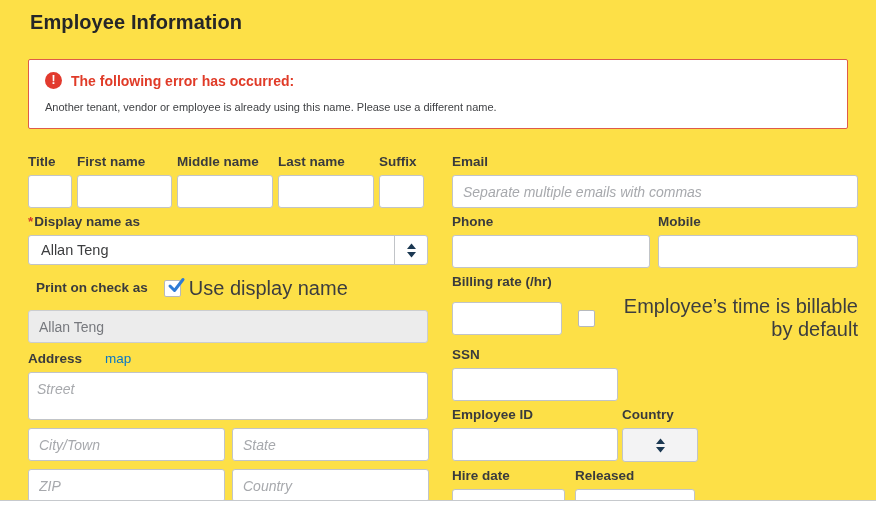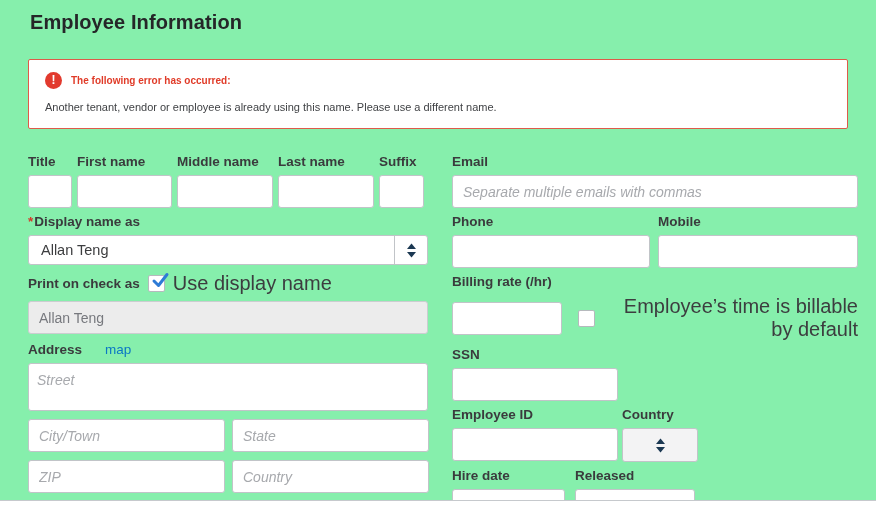--- a/index.html
+++ b/index.html
@@ -2,40 +2,40 @@
 <html><head>
 <meta charset="utf-8">
 <style>
   * { box-sizing: border-box; }
   html, body { margin: 0; padding: 0; background: #fff; }
   body {
     width: 876px; height: 518px; overflow: hidden;
     font-family: "Liberation Sans", "DejaVu Sans", sans-serif;
     color: #3c3d3f;
   }
-  .clip { height: 501px; overflow: hidden; border-bottom: 1px solid #c6c9cd; background: #86efac; }
+  .clip { height: 501px; overflow: hidden; border-bottom: 1px solid #c6c9cd; background: #fde047; }
 
   .page-title {
     margin: 0; padding: 11px 0 0 30px;
     font-size: 20px; font-weight: bold; color: #252628; letter-spacing: 0.1px;
   }
 
   
   .error-banner {
     margin: 25px 28px 0 28px;
     border: 1px solid #de5b49; border-radius: 2px;
     padding: 12px 16px 15px 16px; background: #fff;
   }
   .error-head { display: flex; align-items: center; gap: 9px; }
   .error-icon {
     width: 17px; height: 17px; border-radius: 50%; background: #e23a2e;
     color: #fff; font-size: 12px; font-weight: bold; line-height: 17px;
     text-align: center; flex: none;
   }
-  .error-heading { color: #e03b28; font-size: 10px; font-weight: bold; }
+  .error-heading { color: #e03b28; font-size: 14px; font-weight: bold; }
   .error-message { margin-top: 12px; font-size: 11px; color: #404245; }
 
   
   .columns { display: flex; gap: 24px; padding-left: 28px; margin-top: 19px; }
   .col-left  { width: 400px; flex: none; }
   .col-right { width: 406px; flex: none; }
 
   .lbl {
     display: block; font-size: 13.5px; font-weight: bold; color: #3a3b3d;
     margin: 6px 0 5px; line-height: 16px; white-space: nowrap;
@@ -63,21 +63,21 @@
     display: flex; align-items: center; background: #fff; cursor: pointer;
   }
   .select-value { flex: 1; padding: 0 12px; font-size: 14.5px; color: #3c3d3f; }
   .select-arrows {
     width: 33px; align-self: stretch; border-left: 1px solid #c1c4c8;
     display: flex; align-items: center; justify-content: center; flex: none;
   }
 
   
   .inline-row { display: flex; align-items: center; gap: 8px; margin: 7px 0 6px; }
-  .inline-row .lbl { margin: 0; }
+  .inline-row .lbl { margin: 8px; }
   .cb {
     width: 17px; height: 17px; border: 1px solid #b6b9bd; border-radius: 2px;
     background: #fff; position: relative; flex: none; cursor: pointer;
   }
   .cb svg { position: absolute; top: -5px; left: 1px; }
   .cb-label { font-size: 20px; color: #3c3d3f; text-align: right; }
 
   .addr-row { display: flex; align-items: baseline; gap: 23px; margin: 8px 0 5px; }
   .addr-row .lbl { margin: 0; }
   .map-link { font-size: 13.5px; color: #0a77c5; text-decoration: none; cursor: pointer; }

